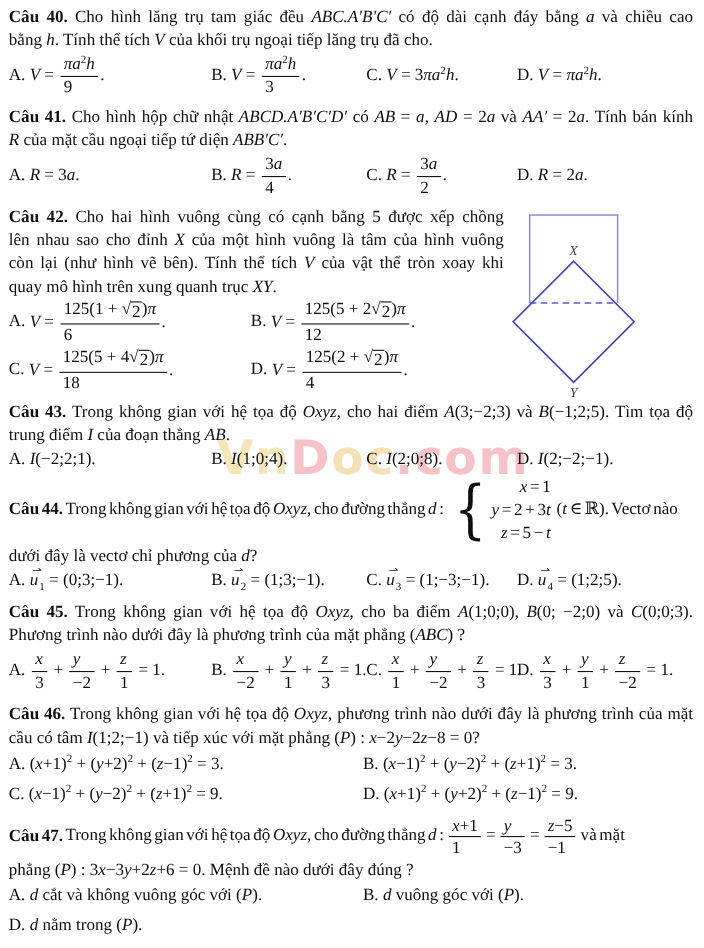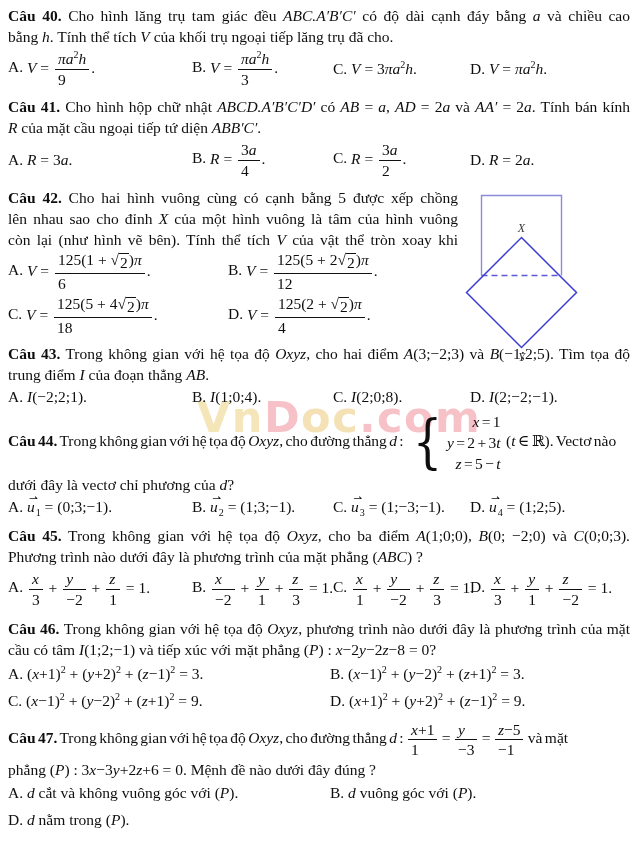--- a/index.html
+++ b/index.html
@@ -81,20 +81,21 @@
               <span class="de">2</span>
             </span>.</span></span>
       <span class="opt"><span>D.</span> <span><i>R</i> = 2<i>a</i>.</span></span>
     </div>
   </section>
 
   <section class="q" id="q42">
     <div class="ln jl"><b class="qlab">Câu 42.</b> <span>Cho hai hình vuông cùng có cạnh bằng 5 được xếp chồng</span></div>
     <div class="ln jl"><span>lên nhau sao cho đỉnh <i>X</i> của một hình vuông là tâm của hình vuông</span></div>
     <div class="ln jl"><span>còn lại (như hình vẽ bên). Tính thể tích <i>V</i> của vật thể tròn xoay khi</span></div>
+    <div class="ln"><span>quay mô hình trên xung quanh trục <i>XY</i>.</span></div>
     <div class="orow c2n tall">
       <span class="opt"><span>A.</span> <span><i>V</i> = <span class="fr">
               <span class="nu">125(1 + <span class="sq">
                   <span class="rs">√</span>
                   <span class="sqi">2</span>
                 </span>)<i>π</i></span>
               <span class="de">6</span>
             </span>.</span></span>
       <span class="opt"><span>B.</span> <span><i>V</i> = <span class="fr">
               <span class="nu">125(5 + 2<span class="sq">

